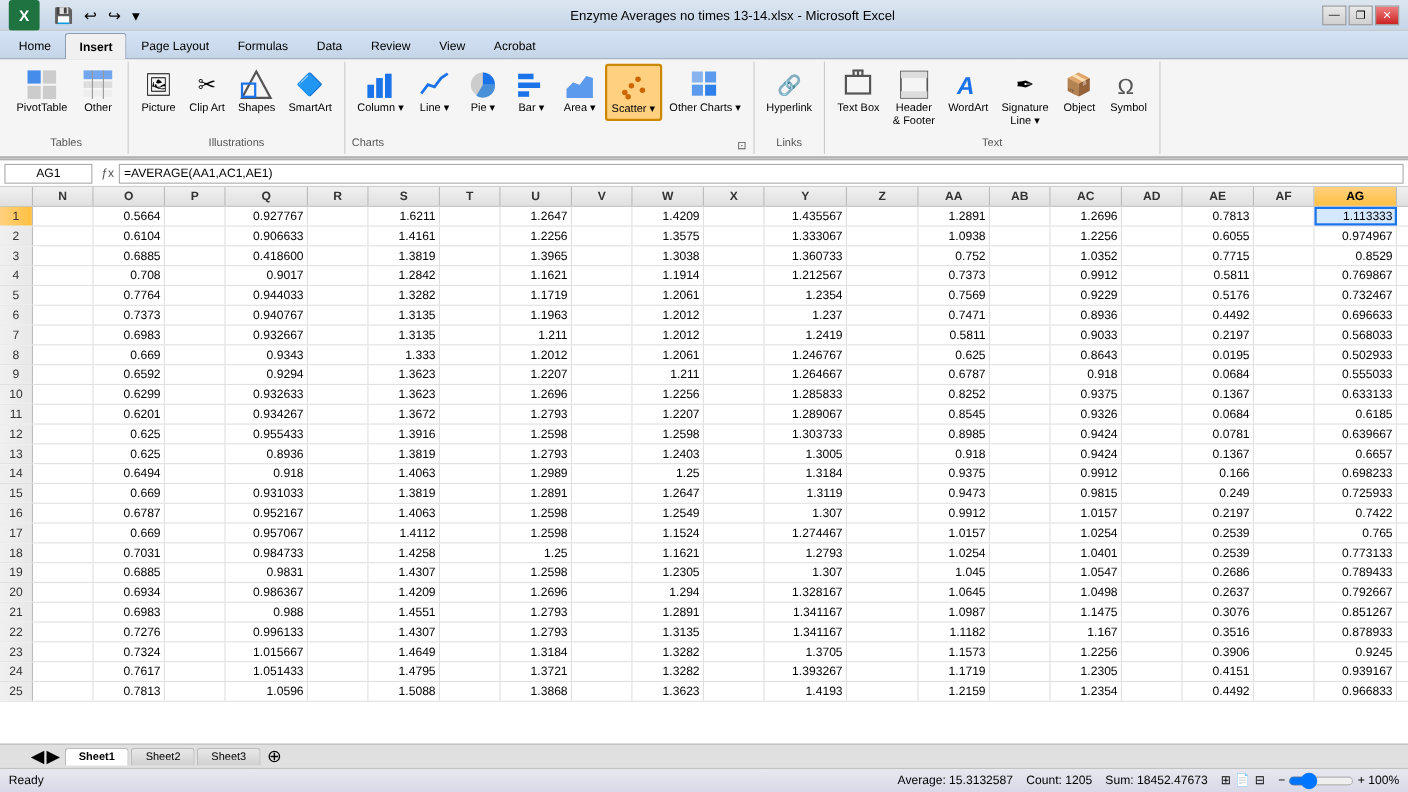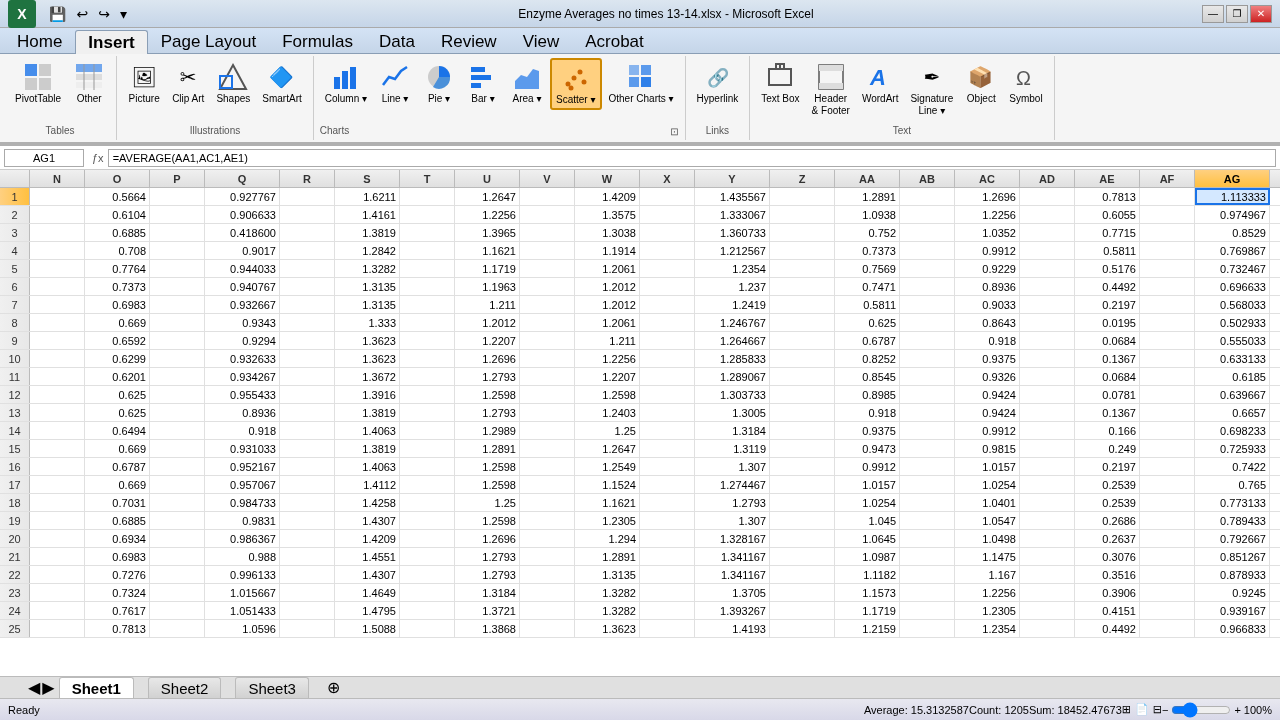--- a/index.html
+++ b/index.html
@@ -44,21 +44,21 @@
     #tab-bar {
       display: flex;
       align-items: flex-end;
       background: linear-gradient(to bottom, #d4e3f5, #c5d5e8);
       height: 26px;
       padding-left: 4px;
       border-bottom: 1px solid #8a9eb5;
     }
     .ribbon-tab {
       padding: 4px 12px;
-      font-size: 17px;
+      font-size: 11px;
       cursor: pointer;
       border: 1px solid transparent;
       border-bottom: none;
       border-radius: 3px 3px 0 0;
       background: transparent;
       color: #000;
       height: 24px;
       display: flex; align-items: center;
     }
     .ribbon-tab.active {
@@ -212,45 +212,45 @@
       border-top: 1px solid #bbb;
       display: flex;
       align-items: center;
       padding-left: 28px;
     }
     .sheet-tab {
       padding: 2px 12px;
       background: linear-gradient(to bottom, #e8e8e8, #d0d0d0);
       border: 1px solid #bbb;
       border-bottom: none;
-      font-size: 15px;
+      font-size: 10px;
       cursor: pointer;
       border-radius: 3px 3px 0 0;
-      margin-right: 14px;
+      margin-right: 2px;
     }
     .sheet-tab.active {
       background: #fff;
       font-weight: bold;
     }
 
     
     #status-bar {
       height: 22px;
       background: linear-gradient(to bottom, #e8e8f0, #d8d8e8);
       border-top: 1px solid #bbb;
       display: flex;
       align-items: center;
       justify-content: space-between;
       padding: 0 8px;
       font-size: 11px;
     }
     #status-bar .status-right {
       display: flex;
       align-items: center;
-      gap: 0;
+      gap: 12px;
     }
 
     
     #excel-logo {
       width: 28px; height: 28px;
       background: #1f7340;
       border-radius: 3px;
       display: flex; align-items: center; justify-content: center;
       color: #fff;
       font-weight: bold;

